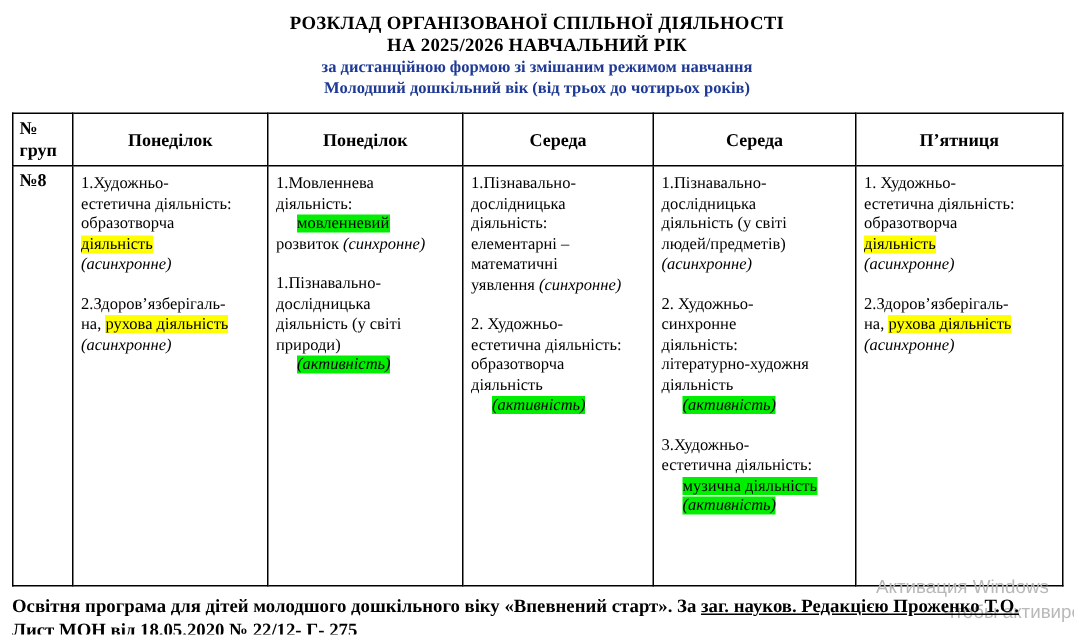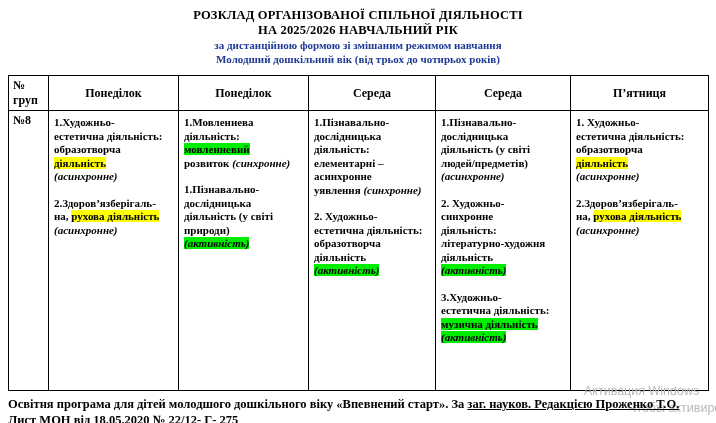--- a/index.html
+++ b/index.html
@@ -4,30 +4,30 @@
 <style>
   html,body{margin:0;padding:0;}
   body{
     width:716px;height:423px;background:#ffffff;overflow:hidden;position:relative;
     font-family:"Liberation Serif", serif;color:#000;
   }
   .titles{text-align:center;padding-top:8px;}
   .t-main{font-size:12.5px;font-weight:bold;line-height:15px;letter-spacing:.2px;}
   .t-sub{font-size:11px;font-weight:bold;line-height:14px;color:var(--blue,#1e3a96);}
   table{border-collapse:collapse;table-layout:fixed;width:700px;margin:9px 0 0 8px;}
-  th,td{border:1px solid #000;font-weight:bold;}
+  th,td{border:1px solid #000;}
   th{font-size:12px;font-weight:bold;text-align:center;vertical-align:middle;height:30px;padding:2px 3px;}
   th.group-h{text-align:left;vertical-align:top;padding:2px 2px 2px 4px;}
   td.group-cell{vertical-align:top;text-align:left;font-weight:bold;font-size:12px;padding:2px 2px 0 4px;}
   td.day{vertical-align:top;text-align:left;font-size:11px;line-height:13.5px;padding:5px 4px 4px 5px;height:270px;}
   .block{margin-bottom:13px;}
   .block:last-child{margin-bottom:0;}
   .i{font-style:italic;text-align:center;}
   .hy{background:var(--hy,#ffff00);}
-  .hg{background:var(--hg,#00ff00);}
+  .hg{background:var(--hg,#00ff00);margin-left:14px;}
   .footer{margin:5px 0 0 8px;font-size:12.5px;font-weight:bold;line-height:16px;position:relative;z-index:2;}
   .u{text-decoration:underline;}
   .watermark{
     position:absolute;top:383px;left:584px;z-index:1;white-space:nowrap;
     color:var(--wm,#b9b9b9);font-family:"Liberation Sans", sans-serif;
     font-size:12.5px;line-height:17px;
   }
   .wm2{margin-left:44px;}
 </style>
 </head>
@@ -92,21 +92,21 @@
               <div><span>природи)</span></div>
               <div><span class="i hg">(активність)</span></div>
             </div>
           </td>
         <td class="day">
             <div class="block">
               <div><span>1.Пізнавально-</span></div>
               <div><span>дослідницька</span></div>
               <div><span>діяльність:</span></div>
               <div><span>елементарні –</span></div>
-              <div><span>асинхронне</span></div>
+              <div><span>математичні</span></div>
               <div><span>уявлення </span><span class="i">(синхронне)</span></div>
             </div>
             <div class="block">
               <div><span>2. Художньо-</span></div>
               <div><span>естетична діяльність:</span></div>
               <div><span>образотворча</span></div>
               <div><span>діяльність</span></div>
               <div><span class="i hg">(активність)</span></div>
             </div>
           </td>

